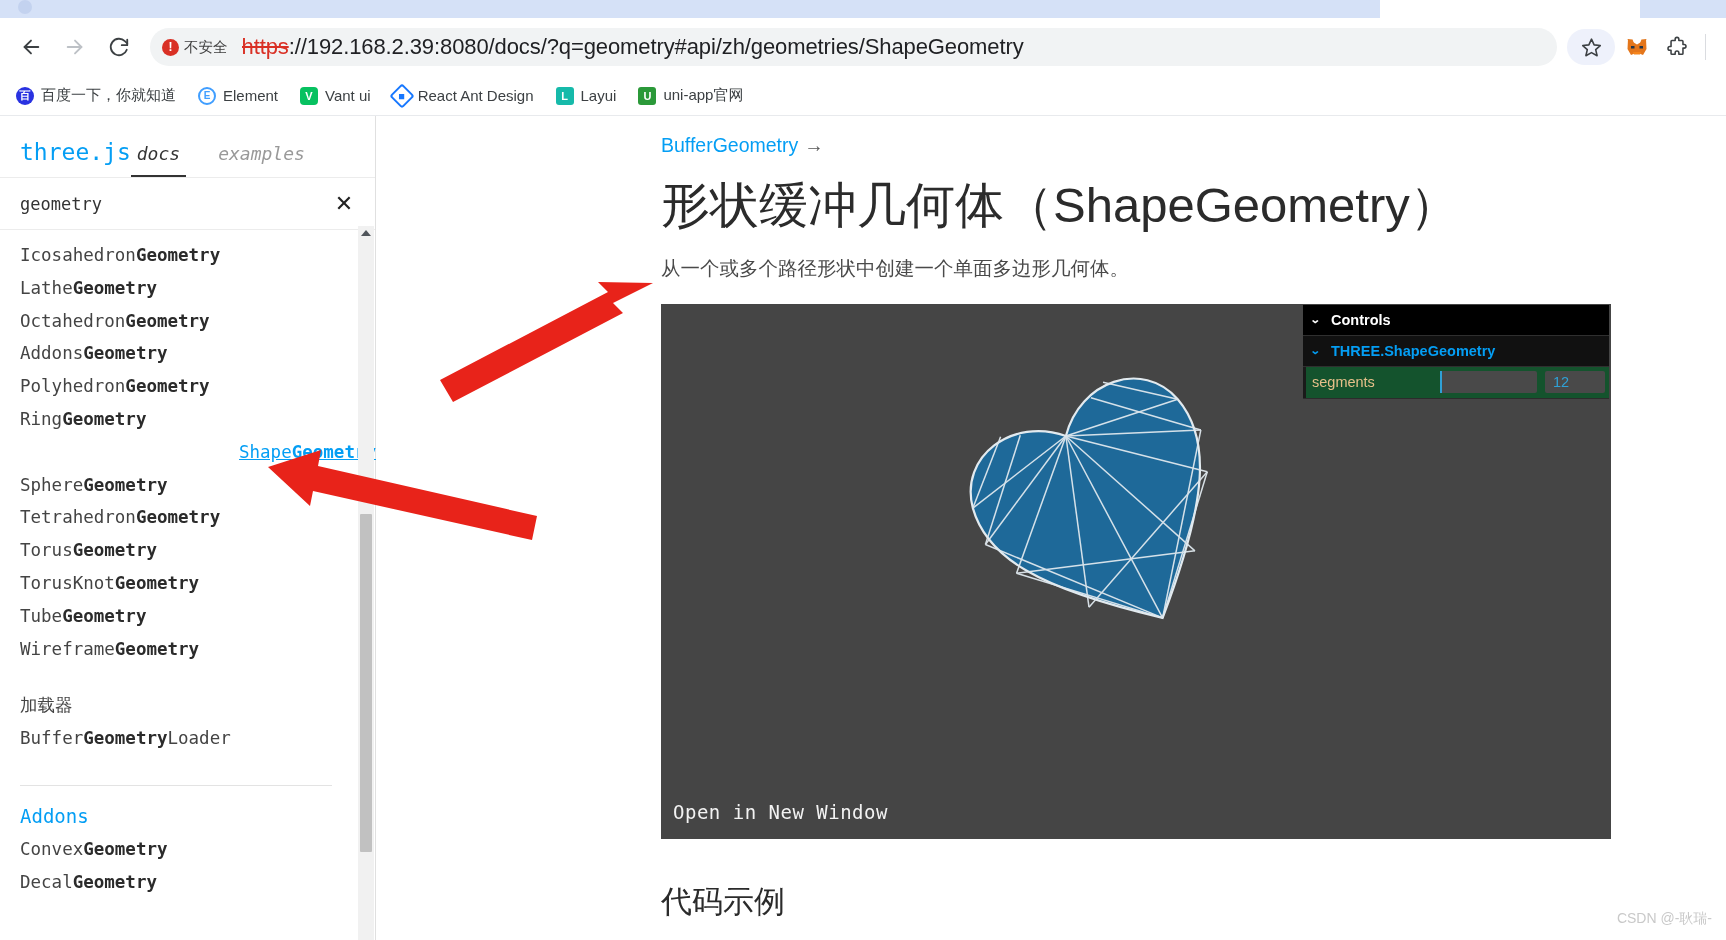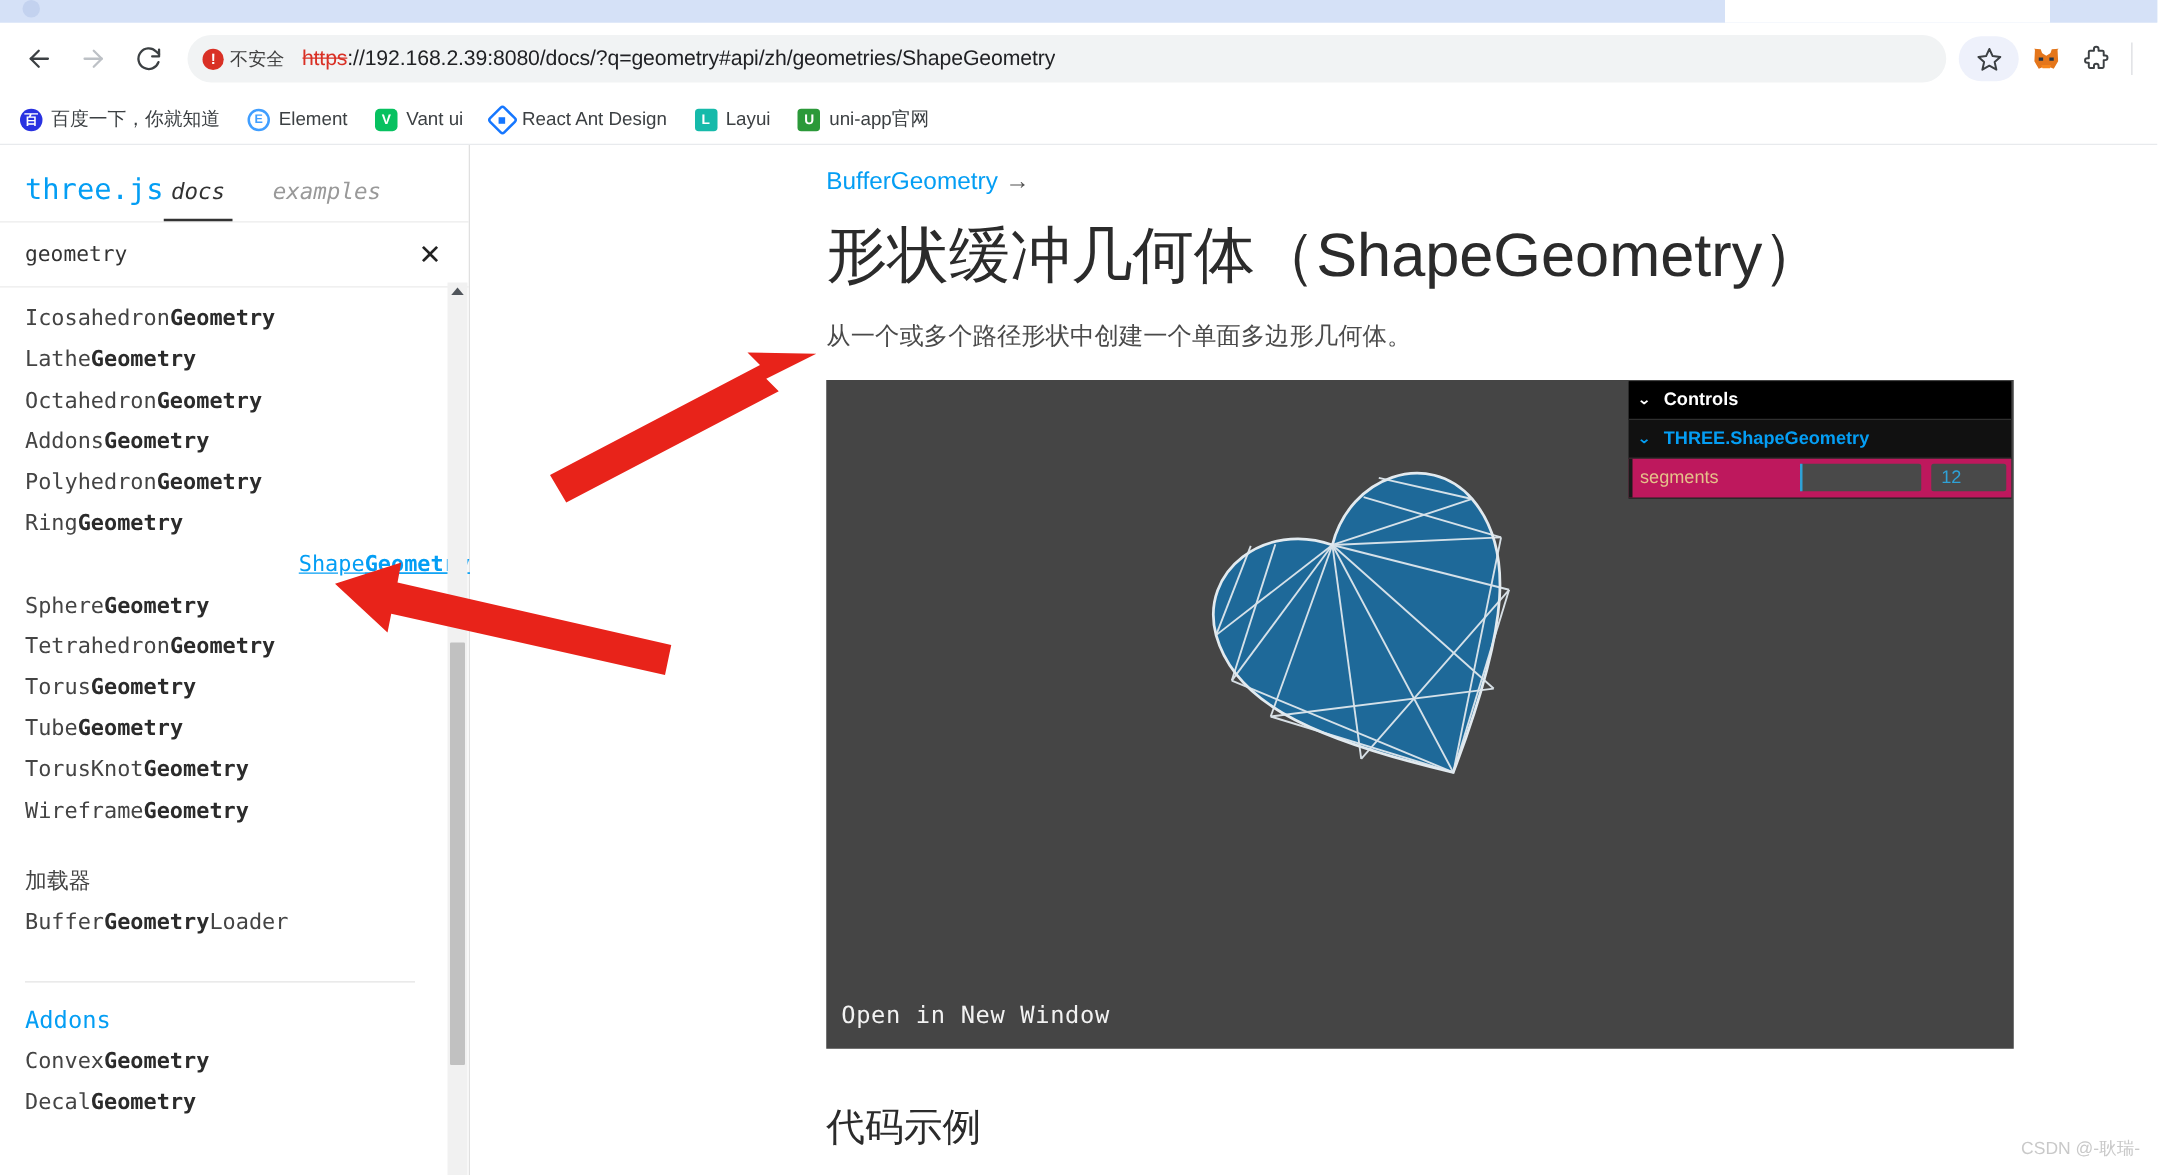--- a/index.html
+++ b/index.html
@@ -77,21 +77,21 @@
   .sec-icon {
     width: 17px; height: 17px; border-radius: 50%;
     background: #d93025;
     color: #fff;
     font-size: 12px; line-height: 17px; text-align: center;
     font-weight: bold;
     flex: 0 0 auto;
   }
   .sec-text { font-size: 14.5px; color: #404040; white-space: nowrap; }
   .url {
-    font-size: 17px;
+    font-size: 22px;
     color: #202124;
     white-space: nowrap;
     overflow: hidden;
     margin-left: 4px;
     letter-spacing: -0.1px;
   }
   .url .scheme {
     color: #d93025;
     text-decoration: line-through;
   }
@@ -337,21 +337,21 @@
     border-bottom: 1px solid #2f2f2f;
   }
   .caret {
     display: inline-block;
     width: 13px;
     margin-right: 7px;
     font-size: 11px;
     transform: scaleX(1.2);
   }
   .gui-ctrl {
-    background: #be185d;
+    background: #14532d;
     border-left: 3px solid #1a1a1a;
     display: flex; align-items: center;
     height: 31px;
     padding-left: 6px;
     gap: 0;
   }
   .gui-ctrl .lbl {
     color: #e6c08a;
     font-size: 14.5px;
     width: 128px;
@@ -513,22 +513,22 @@
         <div class="entry"><span>Icosahedron</span><b>Geometry</b></div>
         <div class="entry"><span>Lathe</span><b>Geometry</b></div>
         <div class="entry"><span>Octahedron</span><b>Geometry</b></div>
         <div class="entry"><span>Addons</span><b>Geometry</b></div>
         <div class="entry"><span>Polyhedron</span><b>Geometry</b></div>
         <div class="entry"><span>Ring</span><b>Geometry</b></div>
         <div class="entry selected"><span>Shape</span><b>Geometry</b></div>
         <div class="entry"><span>Sphere</span><b>Geometry</b></div>
         <div class="entry"><span>Tetrahedron</span><b>Geometry</b></div>
         <div class="entry"><span>Torus</span><b>Geometry</b></div>
+        <div class="entry"><span>TorusKnot</span><b>Geometry</b></div>
         <div class="entry"><span>Tube</span><b>Geometry</b></div>
-        <div class="entry"><span>TorusKnot</span><b>Geometry</b></div>
         <div class="entry"><span>Wireframe</span><b>Geometry</b></div>
 
         <div class="sec-title">加载器</div>
         <div class="entry"><span>Buffer</span><b>Geometry</b><span>Loader</span></div>
 
         <div class="sb-divider"></div>
 
         <div class="sec-title addons" style="margin-top:0;">Addons</div>
         <div class="entry"><span>Convex</span><b>Geometry</b></div>
         <div class="entry"><span>Decal</span><b>Geometry</b></div>

